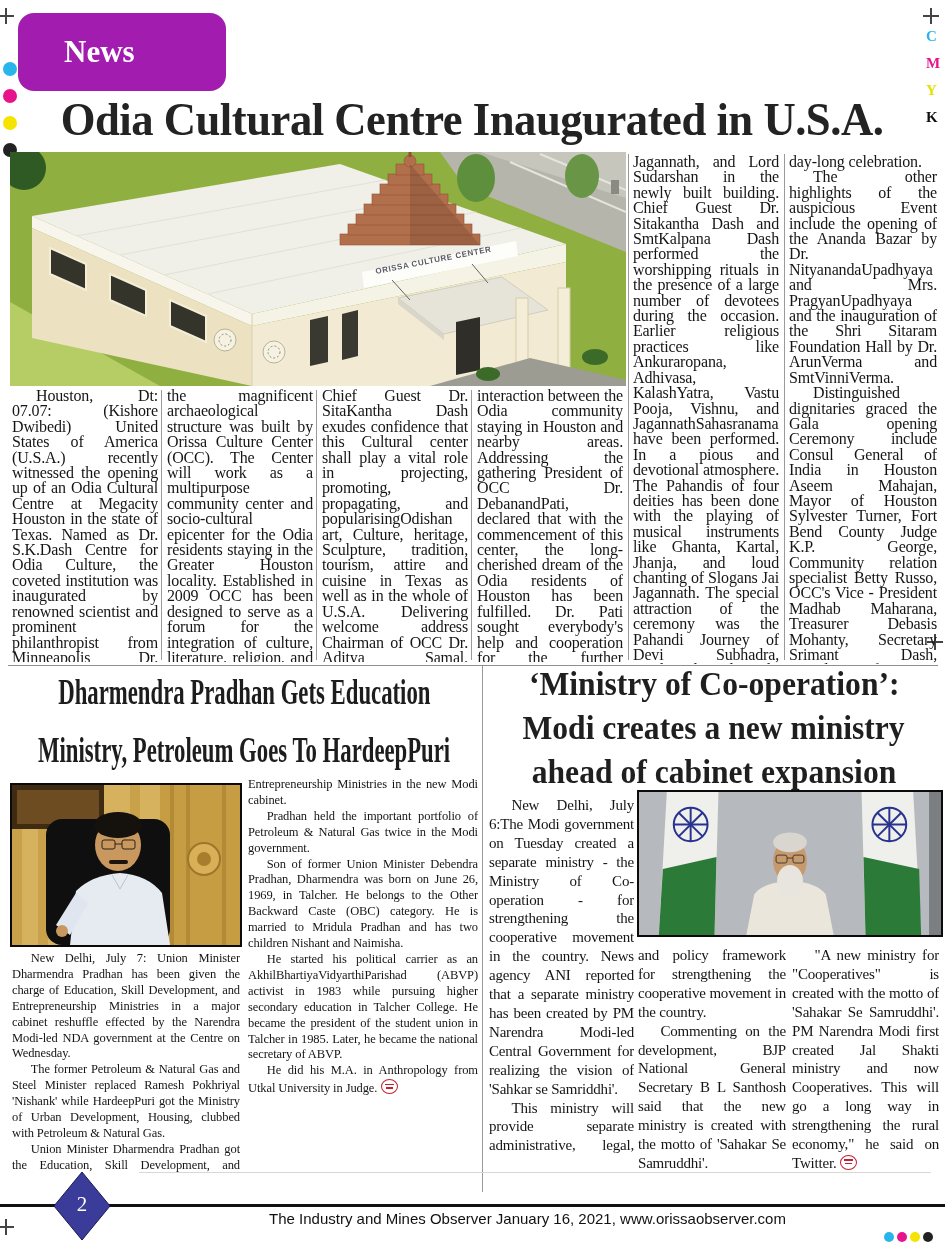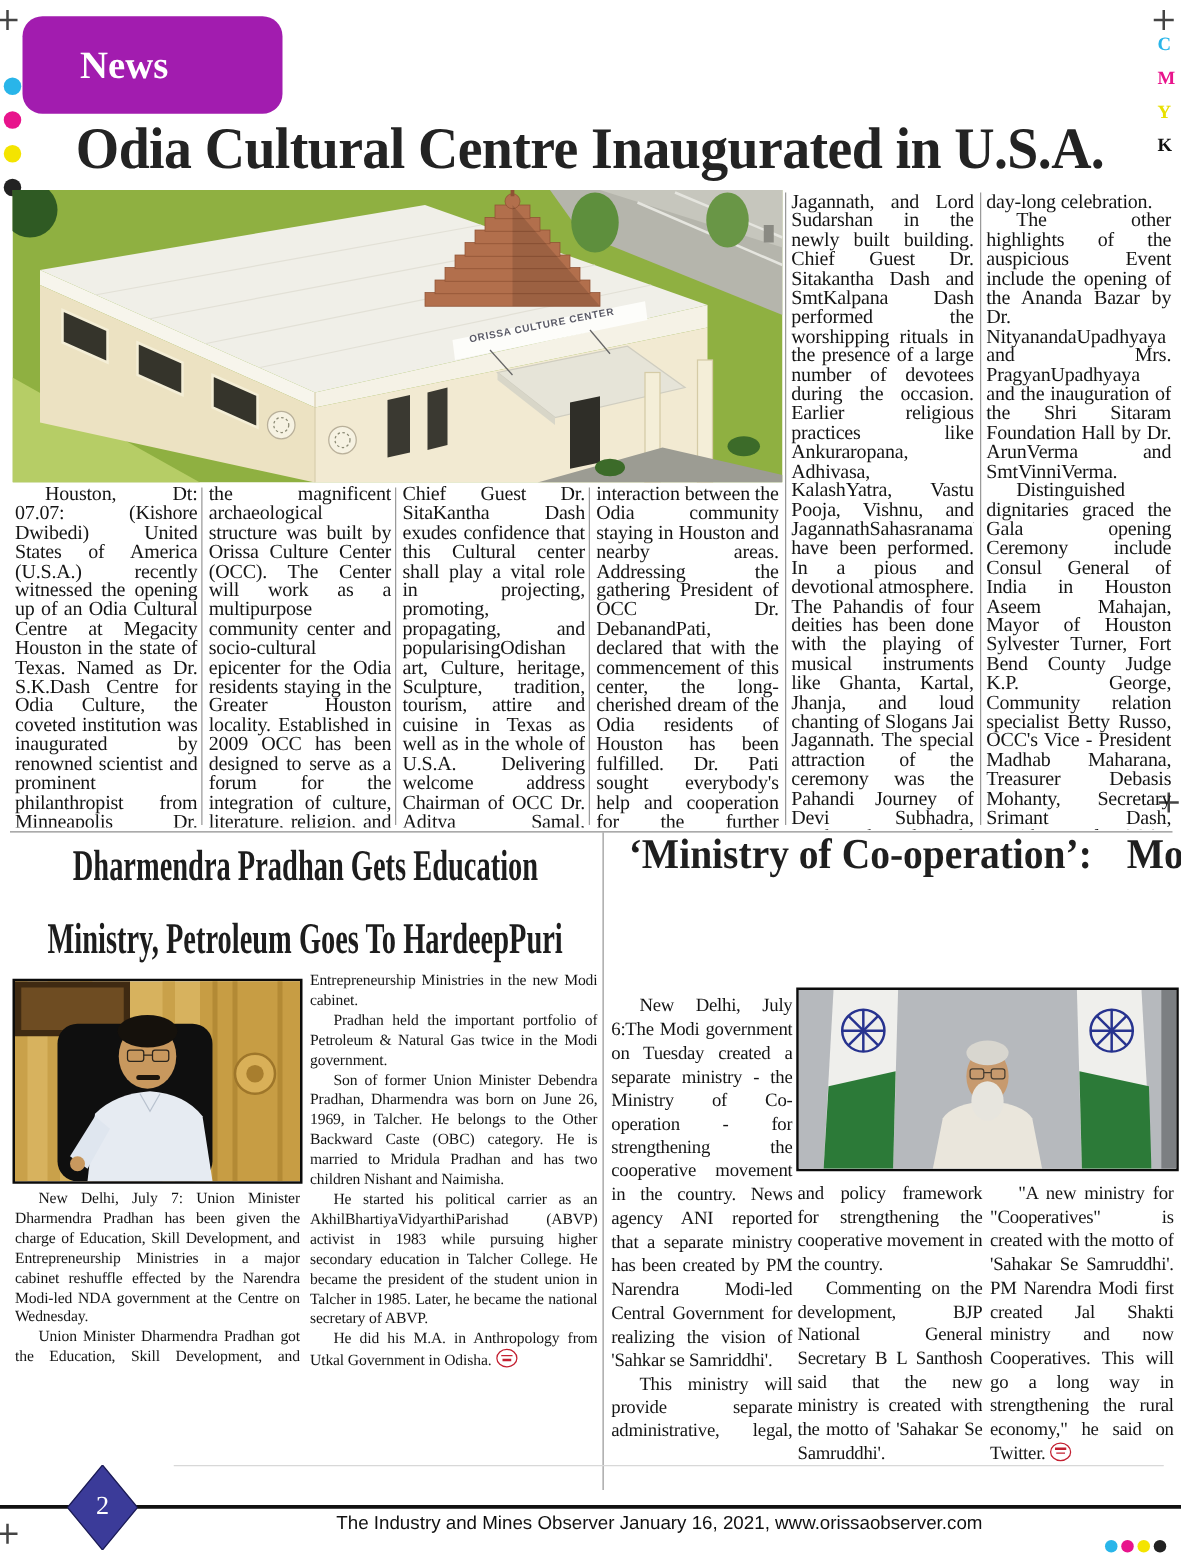--- a/index.html
+++ b/index.html
@@ -15,21 +15,21 @@
   .cm{position:absolute;width:16px;height:16px;}
   .cm::before{content:"";position:absolute;left:0;right:0;top:7px;height:1.5px;background:#444;}
   .cm::after{content:"";position:absolute;top:0;bottom:0;left:7px;width:1.5px;background:#444;}
   
   .h1wrap{position:absolute;left:0;top:92px;width:945px;display:flex;justify-content:center;}
   .h1wrap span{white-space:nowrap;font-size:47px;font-weight:bold;color:#232323;
                letter-spacing:-0.5px;transform:scaleX(.95);transform-origin:center;}
   .h2wrap{position:absolute;left:10px;top:664px;width:468px;display:flex;flex-direction:column;align-items:center;}
   .h2line{white-space:nowrap;font-size:35px;font-weight:bold;color:#1d1d1d;line-height:58px;
           transform:scaleX(.65);transform-origin:center;}
-  .h3wrap{position:absolute;left:489px;top:662px;width:450px;display:flex;flex-direction:row;align-items:center;}
+  .h3wrap{position:absolute;left:489px;top:662px;width:450px;display:flex;flex-direction:column;align-items:center;}
   .h3line{white-space:nowrap;font-size:34px;font-weight:bold;color:#1f1f1f;line-height:44px;
           transform:scaleX(.93);transform-origin:center;}
   
   .col{position:absolute;overflow:hidden;text-align:justify;}
   .c-a1{font-size:16px;line-height:15.4px;letter-spacing:-0.15px;}
   .c-a2{font-size:12.5px;line-height:15.9px;letter-spacing:-0.1px;}
   .c-a3{font-size:15px;line-height:18.9px;letter-spacing:-0.2px;}
   .col p{margin:0;}
   .ind{text-indent:1.5em;}
   .runon{text-align-last:justify;}
@@ -204,28 +204,29 @@
       <ellipse cx="106" cy="40" rx="24" ry="13" fill="#15110c"></ellipse>
       <rect x="90" y="55" width="13" height="9" rx="2" fill="none" stroke="#2a241c"></rect>
       <rect x="110" y="55" width="13" height="9" rx="2" fill="none" stroke="#2a241c"></rect>
       <line x1="103" y1="59" x2="110" y2="59" stroke="#2a241c"></line>
       <rect x="97" y="75" width="19" height="4" rx="2" fill="#1c140c"></rect>
     </svg>
   </div>
 
   <div class="col c-a2" style="left:12px;top:951px;width:228px;height:240px;">
     <p class="ind">New Delhi, July 7: Union Minister Dharmendra Pradhan has been given the charge of Education, Skill Development, and Entrepreneurship Ministries in a major cabinet reshuffle effected by the Narendra Modi-led NDA government at the Centre on Wednesday.</p>
+    <p class="ind">The former Petroleum &amp; Natural Gas and Steel Minister replaced Ramesh Pokhriyal 'Nishank' while HardeepPuri got the Ministry of Urban Development, Housing, clubbed with Petroleum &amp; Natural Gas.</p>
     <p class="ind runon">Union Minister Dharmendra Pradhan got the Education, Skill Development, and</p>
   </div>
   <div class="col c-a2" style="left:248px;top:777px;width:230px;height:416px;">
     <p>Entrepreneurship Ministries in the new Modi cabinet.</p>
     <p class="ind">Pradhan held the important portfolio of Petroleum &amp; Natural Gas twice in the Modi government.</p>
     <p class="ind">Son of former Union Minister Debendra Pradhan, Dharmendra was born on June 26, 1969, in Talcher. He belongs to the Other Backward Caste (OBC) category. He is married to Mridula Pradhan and has two children Nishant and Naimisha.</p>
     <p class="ind">He started his political carrier as an AkhilBhartiyaVidyarthiParishad (ABVP) activist in 1983 while pursuing higher secondary education in Talcher College. He became the president of the student union in Talcher in 1985. Later, he became the national secretary of ABVP.</p>
-    <p class="ind"><span>He did his M.A. in Anthropology from Utkal Government in Odisha.</span><span class="stamp"></span></p>
+    <p class="ind"><span>He did his M.A. in Anthropology from Utkal University in Judge.</span><span class="stamp"></span></p>
   </div>
 
   <div class="vrule" style="left:482px;top:666px;height:526px;background:#999;"></div>
 
   <div class="h3wrap">
     <span class="h3line">‘Ministry of Co-operation’:</span>
     <span class="h3line">Modi creates a new ministry</span>
     <span class="h3line">ahead of cabinet expansion</span>
   </div>
 

